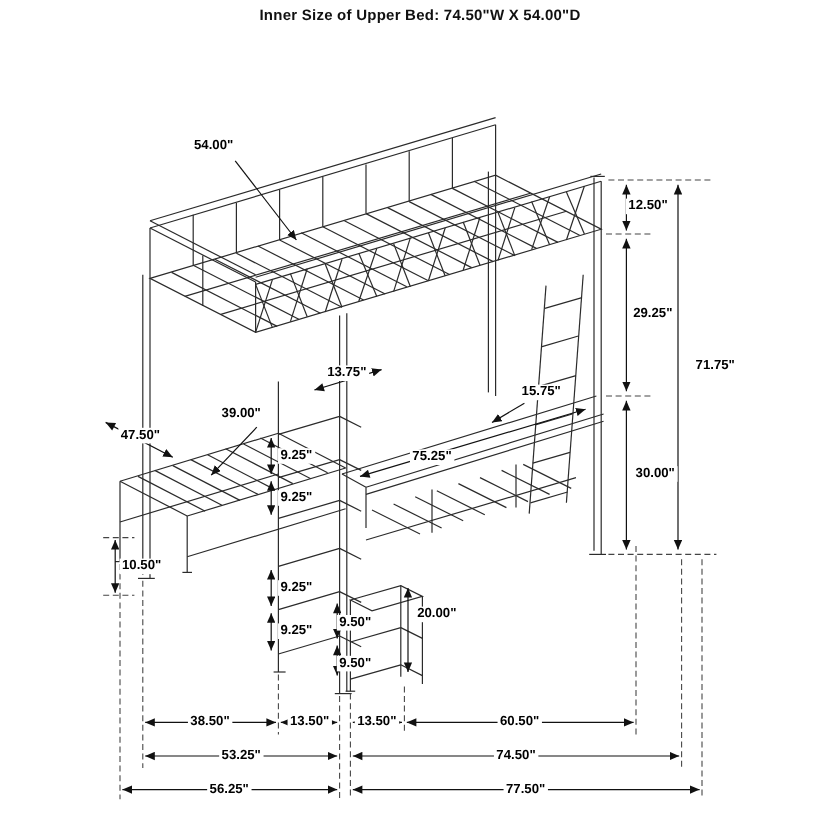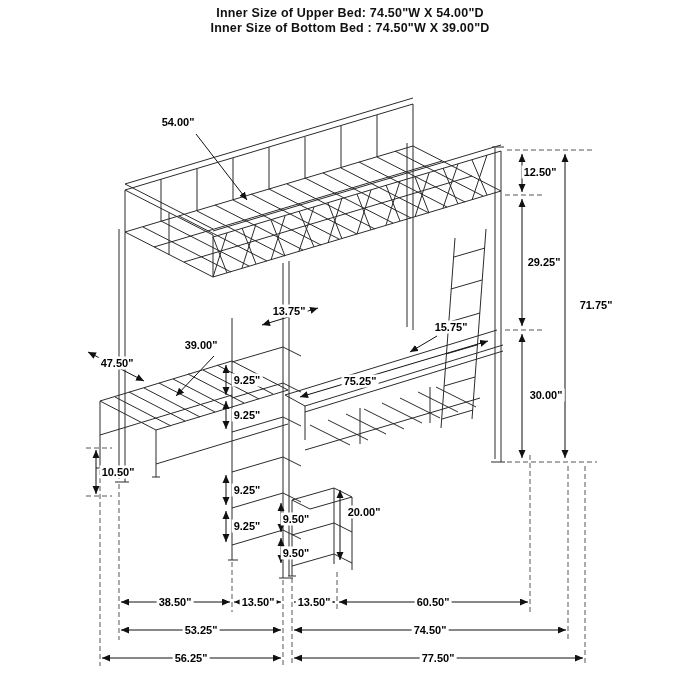--- a/index.html
+++ b/index.html
@@ -13,21 +13,20 @@
   .draw{stroke:#2b2b2b;stroke-width:1;fill:none;}
   .dimline{stroke:#111;stroke-width:1;fill:none;}
   .dash{stroke:#444;stroke-width:.9;fill:none;stroke-dasharray:5 3;}
 </style>
 </head>
 <body>
 
 <div class="stage">
 
   <div class="title" style="top:6px">Inner Size of Upper Bed: 74.50"W X 54.00"D</div>
-  <div class="title" style="top:21px">Inner Size of Bottom Bed : 74.50"W X 39.00"D</div>
 
   <svg width="700" height="700" viewBox="0 0 700 700">
     <defs>
       <marker id="arrE" markerWidth="9" markerHeight="8" refX="8" refY="3.5" orient="auto" markerUnits="userSpaceOnUse">
         <path d="M0,0 L8,3.5 L0,7 Z" fill="#111"></path>
       </marker>
       <marker id="arrS" markerWidth="9" markerHeight="8" refX="0" refY="3.5" orient="auto" markerUnits="userSpaceOnUse">
         <path d="M8,0 L0,3.5 L8,7 Z" fill="#111"></path>
       </marker>
     </defs>

